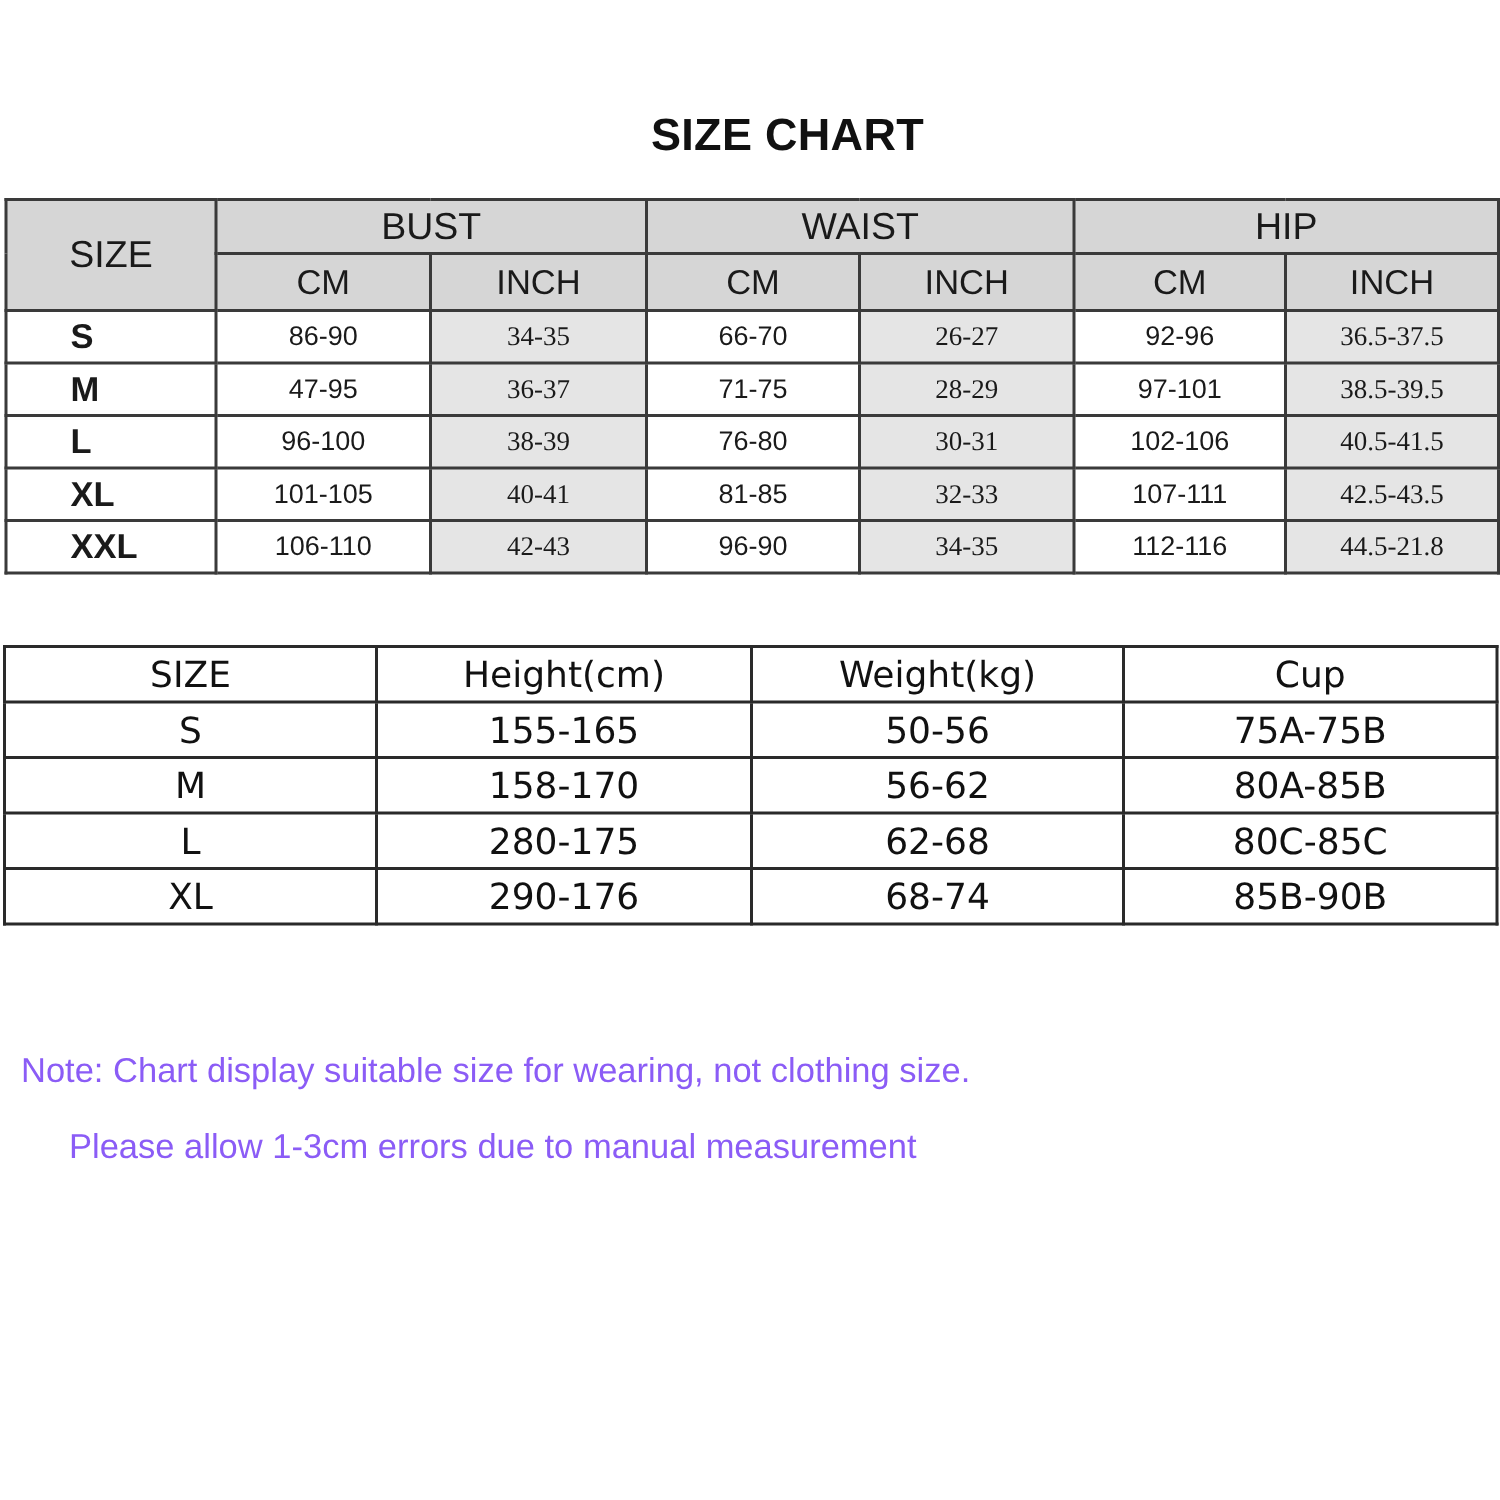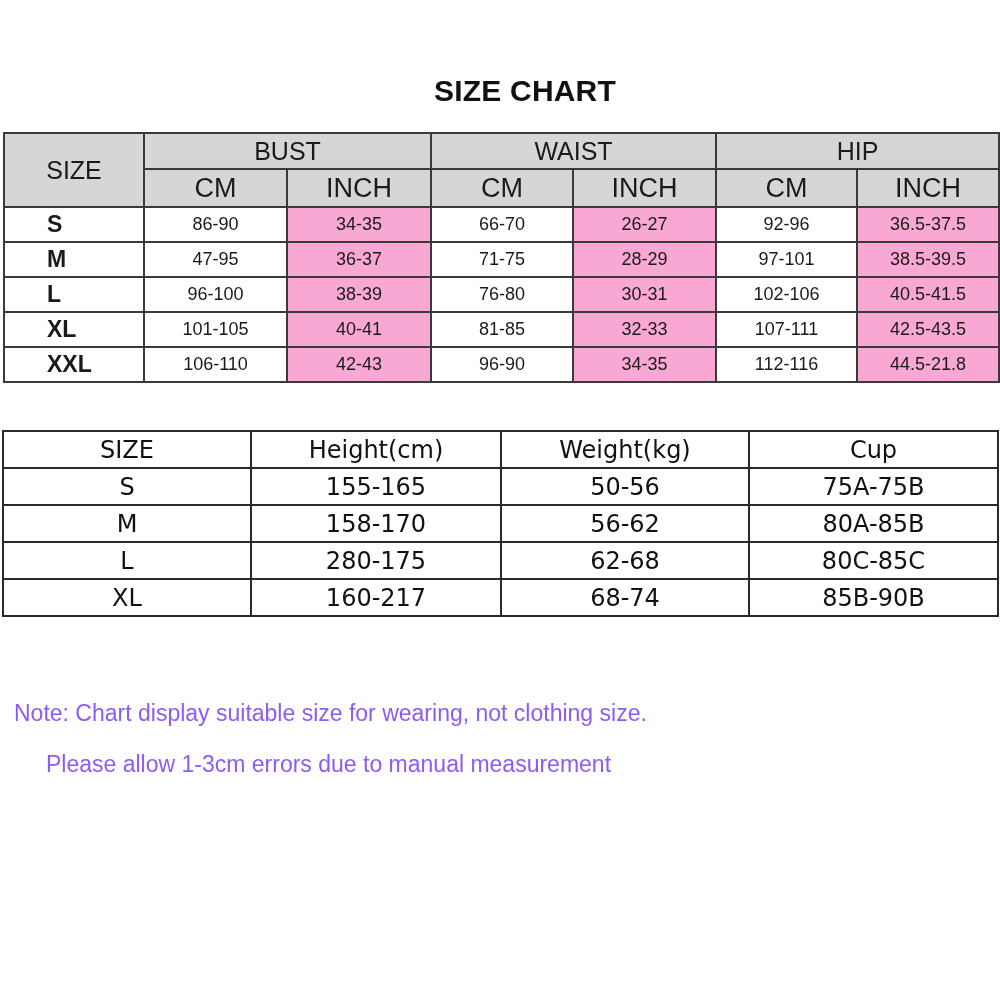--- a/index.html
+++ b/index.html
@@ -4,24 +4,24 @@
   <style>
     html, body { margin: 0; padding: 0; background: #ffffff; }
     body { width: 1000px; height: 1000px; position: relative; overflow: hidden; font-family: "Liberation Sans", sans-serif; color: #111; }
     .title { position: absolute; left: 0; width: 1050px; top: 74px; text-align: center; font-weight: bold; font-size: 30px; letter-spacing: 0.2px; color: #111; }
 
     
     .t1 { position: absolute; left: 3px; top: 132px; width: 995px; border-collapse: collapse; table-layout: fixed; }
     .t1 td, .t1 th { border: 2px solid #3a3a3a; padding: 0; text-align: center; font-size: 18px; font-weight: normal; color: #1a1a1a; }
     .t1 th { background: #d6d6d6; }
     .t1 .grp th { height: 34px; font-size: 25px; }
-    .t1 .sub th { height: 36px; font-size: 27px; }
+    .t1 .sub th { height: 36px; font-size: 23px; }
     .t1 .size-head { font-size: 25px; }
     .t1 tbody td { height: 33px; background: #ffffff; }
-    .t1 tbody td.shade { background: #f9a8d4; }
+    .t1 tbody td.shade { background: #e5e5e5; font-family: Liberation Serif, serif; }
     .t1 tbody td.sz { text-align: left; padding-left: 42px; font-weight: bold; font-size: 23px; }
 
     
     .t2 { position: absolute; left: 2px; top: 430px; width: 995px; border-collapse: collapse; table-layout: fixed; }
     .t2 td, .t2 th { border: 2px solid #2a2a2a; padding: 0; text-align: center; font-family: "DejaVu Sans", sans-serif; font-size: 24px; font-weight: normal; color: #111; height: 35px; background: #fff; }
 
     .note { position: absolute; left: 14px; font-size: 23px; color: #8b5cf6; white-space: nowrap; }
     .note1 { top: 700px; }
     .note2 { top: 751px; left: 18px; margin-left: 28px; }
   </style>
@@ -134,21 +134,21 @@
       <td>80A-85B</td>
     </tr>
     <tr>
       <td>L</td>
       <td>280-175</td>
       <td>62-68</td>
       <td>80C-85C</td>
     </tr>
     <tr>
       <td>XL</td>
-      <td>160-217</td>
+      <td>290-176</td>
       <td>68-74</td>
       <td>85B-90B</td>
     </tr>
   </tbody>
 </table>
 
 <div class="note note1">Note: Chart display suitable size for wearing, not clothing size.</div>
 <div class="note note2">Please allow 1-3cm errors due to manual measurement</div>
 
 </body></html>

